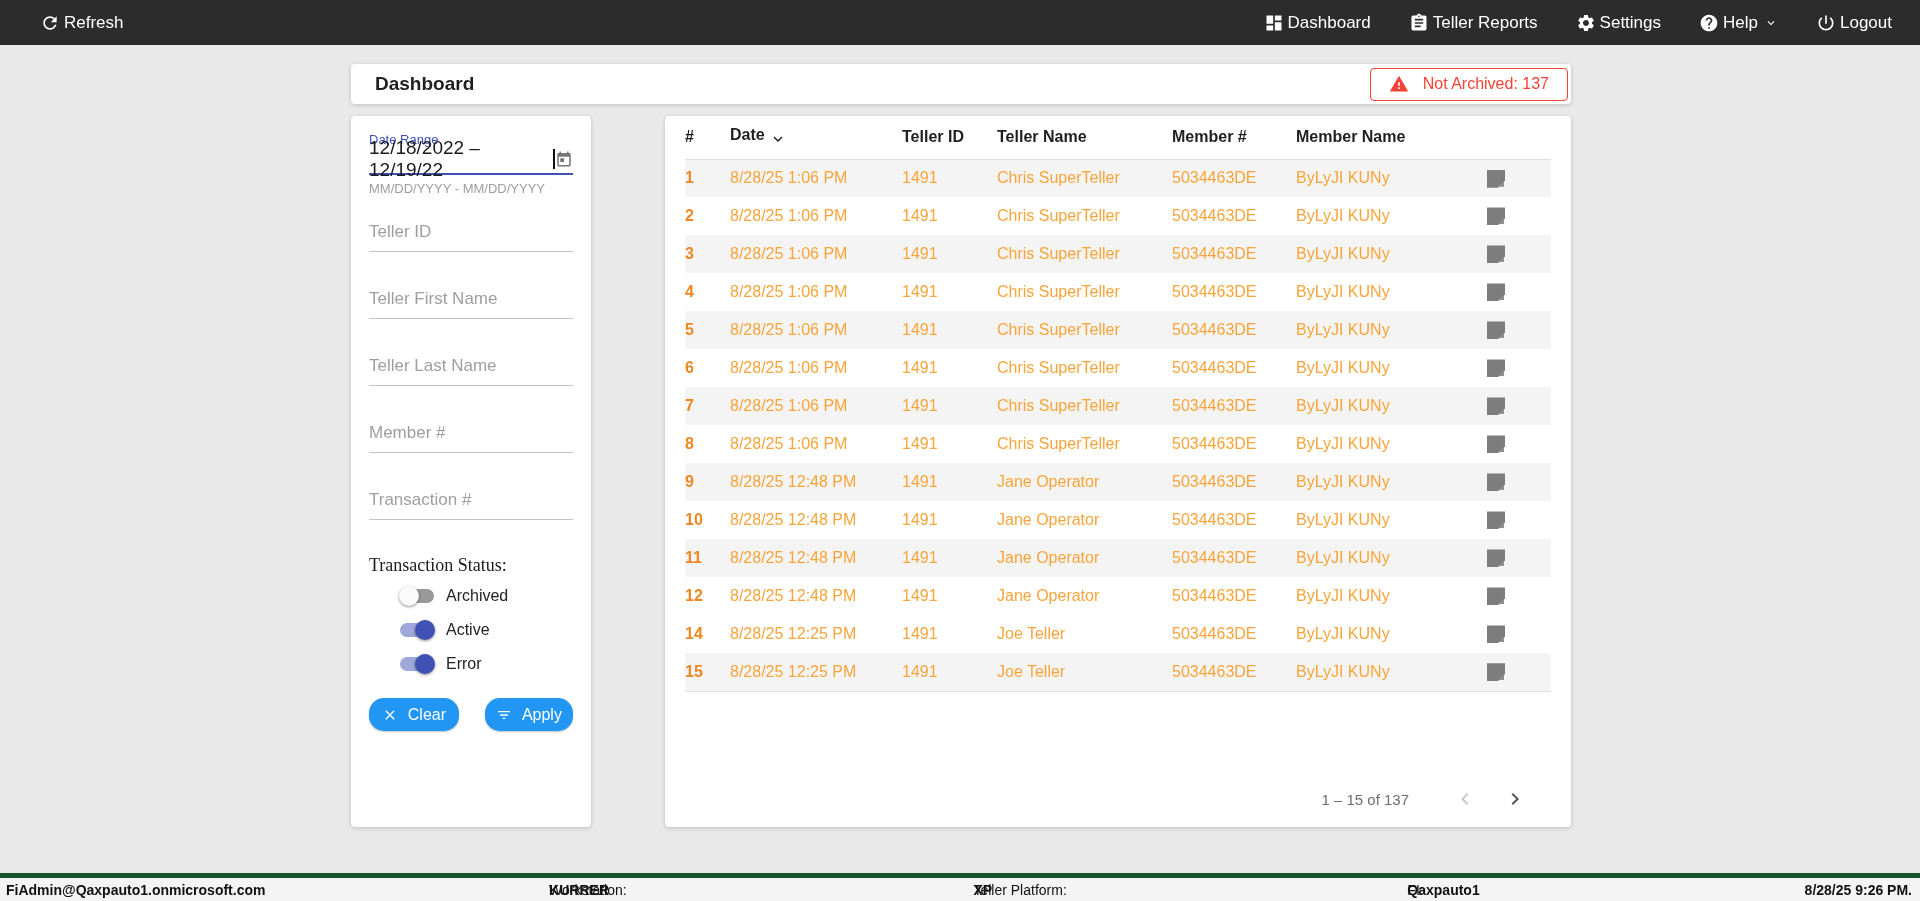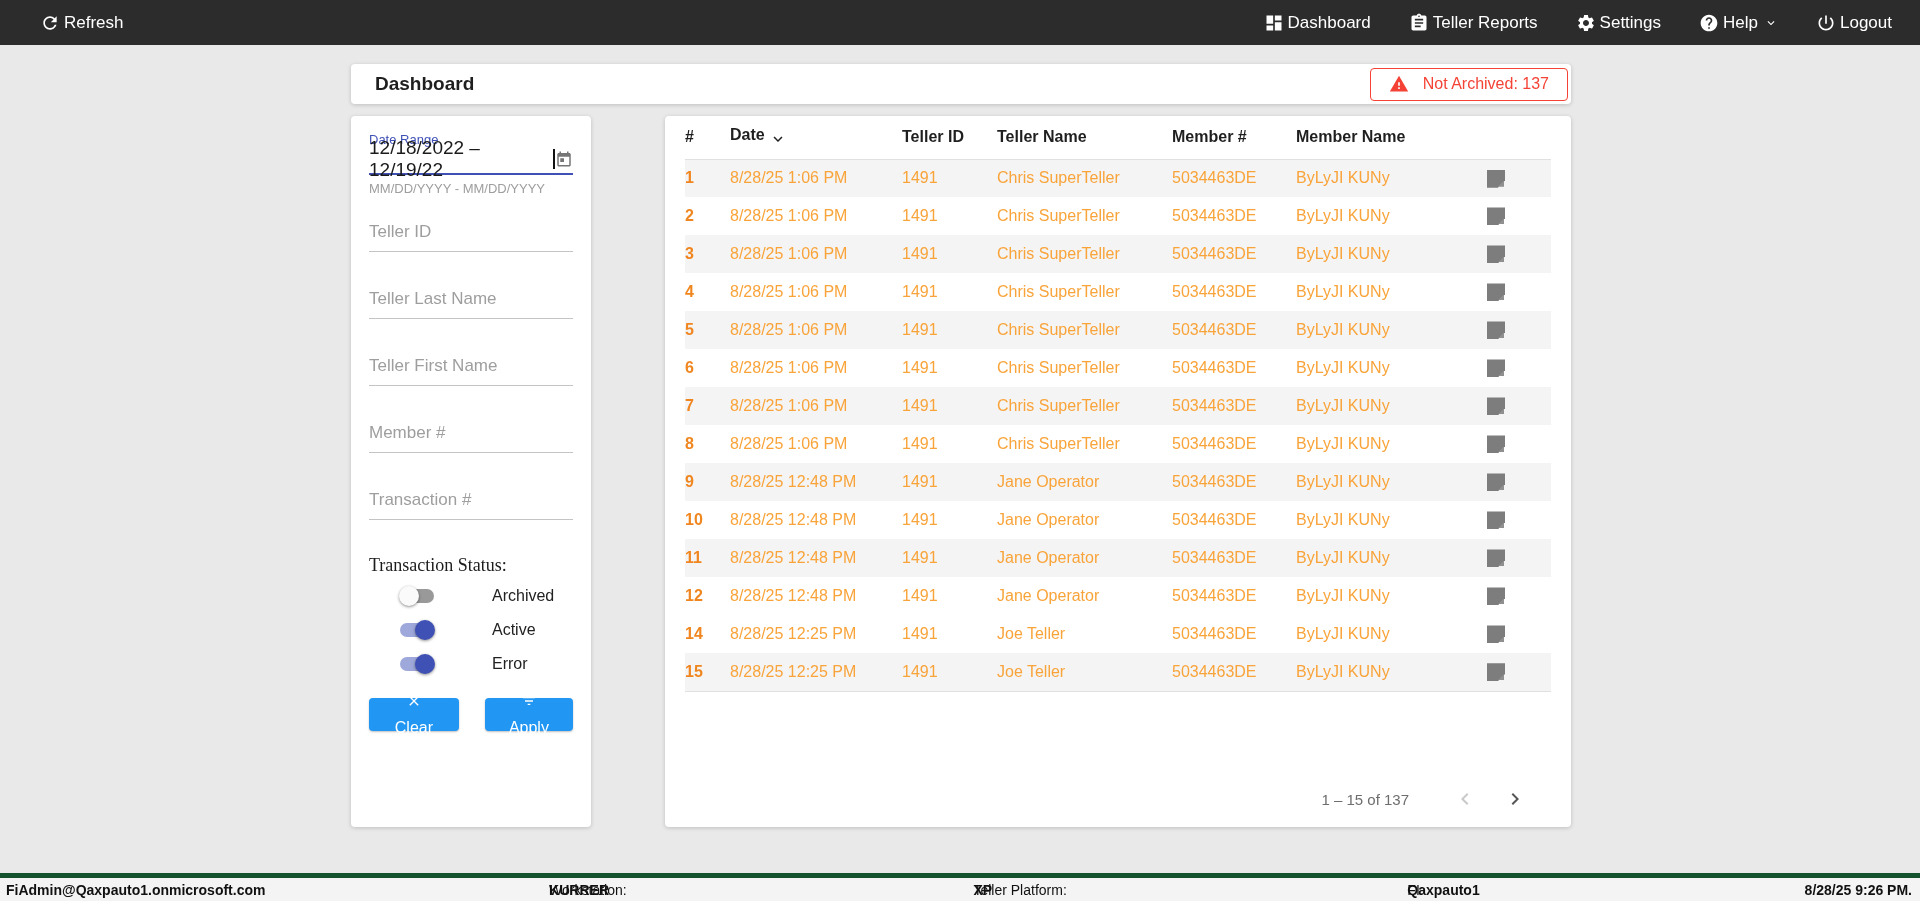--- a/index.html
+++ b/index.html
@@ -37,32 +37,32 @@
   .cal-btn { margin-left:auto; cursor:pointer; display:flex; }
   .cal-btn svg { fill:#757575; }
   .dr-underline { height:2px; background:var(--indigo,#3f51b5); margin-top:2px; }
   .dr-hint { font-size:13px; color:#9e9e9e; margin-top:6px; line-height:15px; margin-bottom:24px; }
   .filter-input { display:block; width:100%; border:none; outline:none; background:transparent;
     border-bottom:1px solid #c4c4c4; font-family:inherit; font-size:17px; color:#333;
     padding:2px 0 9px 0; margin-bottom:35px; }
   .filter-input::placeholder { color:#9e9e9e; opacity:1; }
   .status-heading { font-size:18px; color:#1c1c1c; margin-top:16px; line-height:21px;font-family:Liberation Serif, serif; }
   .toggle-list { margin-top:10px; }
-  .toggle-row { display:flex; align-items:center; margin-left:31px; height:20px; margin-bottom:14px;gap:46px; }
+  .toggle-row { display:flex; align-items:center; margin-left:31px; height:20px; margin-bottom:14px; }
   .switch { position:relative; width:34px; height:14px; border-radius:7px; background:#999;
     display:inline-block; cursor:pointer; flex:0 0 auto; }
   .switch .knob { position:absolute; top:-3px; left:-1px; width:20px; height:20px; border-radius:50%;
     background:#fafafa; box-shadow:0 1px 3px rgba(0,0,0,.45); }
   .switch.on { background:#9fa8da; }
   .switch.on .knob { left:15px; background:var(--indigo,#3f51b5); }
   .toggle-label { font-size:16px; color:#222; margin-left:12px; }
   .btn-row { display:flex; margin-top:24px; }
   .btn { display:inline-flex; align-items:center; justify-content:center; gap:10px; height:33px;
-    border:none; border-radius:4px; background:var(--accent-blue,#2196f3); color:#fff;
-    font-size:16px; font-family:inherit; cursor:pointer; box-shadow:0 1px 2px rgba(0,0,0,.25);flex-direction:column; }
+    border:none; border-radius:15px; background:var(--accent-blue,#2196f3); color:#fff;
+    font-size:16px; font-family:inherit; cursor:pointer; box-shadow:0 1px 2px rgba(0,0,0,.25); }
   .btn svg { fill:#fff; }
   .btn-clear { width:112px; margin-right:26px; }
   .btn-apply { width:110px; }
 
   
   .table-card { left:665px; top:116px; width:906px; height:711px; padding:0 20px; }
   table { border-collapse:collapse; width:100%; table-layout:fixed; }
   th { text-align:left; font-size:16px; font-weight:bold; color:#1f1f1f; height:43px;
     border-bottom:1px solid #e0e0e0; white-space:nowrap; }
   th .sort-ic { vertical-align:-4px; margin-left:4px; fill:#222; }
@@ -177,22 +177,22 @@
         <svg width="18" height="18" viewBox="0 0 24 24">
             <path d="M19 4h-1V2h-2v2H8V2H6v2H5c-1.11 0-1.99.9-1.99 2L3 20c0 1.1.89 2 2 2h14c1.1 0 2-.9 2-2V6c0-1.1-.9-2-2-2zm0 16H5V9h14v11zM7 11h5v5H7v-5z"></path>
           </svg>
       </span>
     </div>
     <div class="dr-underline"></div>
     <div class="dr-hint">MM/DD/YYYY - MM/DD/YYYY</div>
 
     <div>
         <input class="filter-input" placeholder="Teller ID" style="">
+        <input class="filter-input" placeholder="Teller First Name" style="">
         <input class="filter-input" placeholder="Teller Last Name" style="">
-        <input class="filter-input" placeholder="Teller First Name" style="">
         <input class="filter-input" placeholder="Member #" style="">
         <input class="filter-input" placeholder="Transaction #" style="">
       </div>
 
     <div class="status-heading">Transaction Status:</div>
     <div class="toggle-list">
         <div class="toggle-row">
           <span class="switch ">
             <span class="knob"></span>
           </span>

